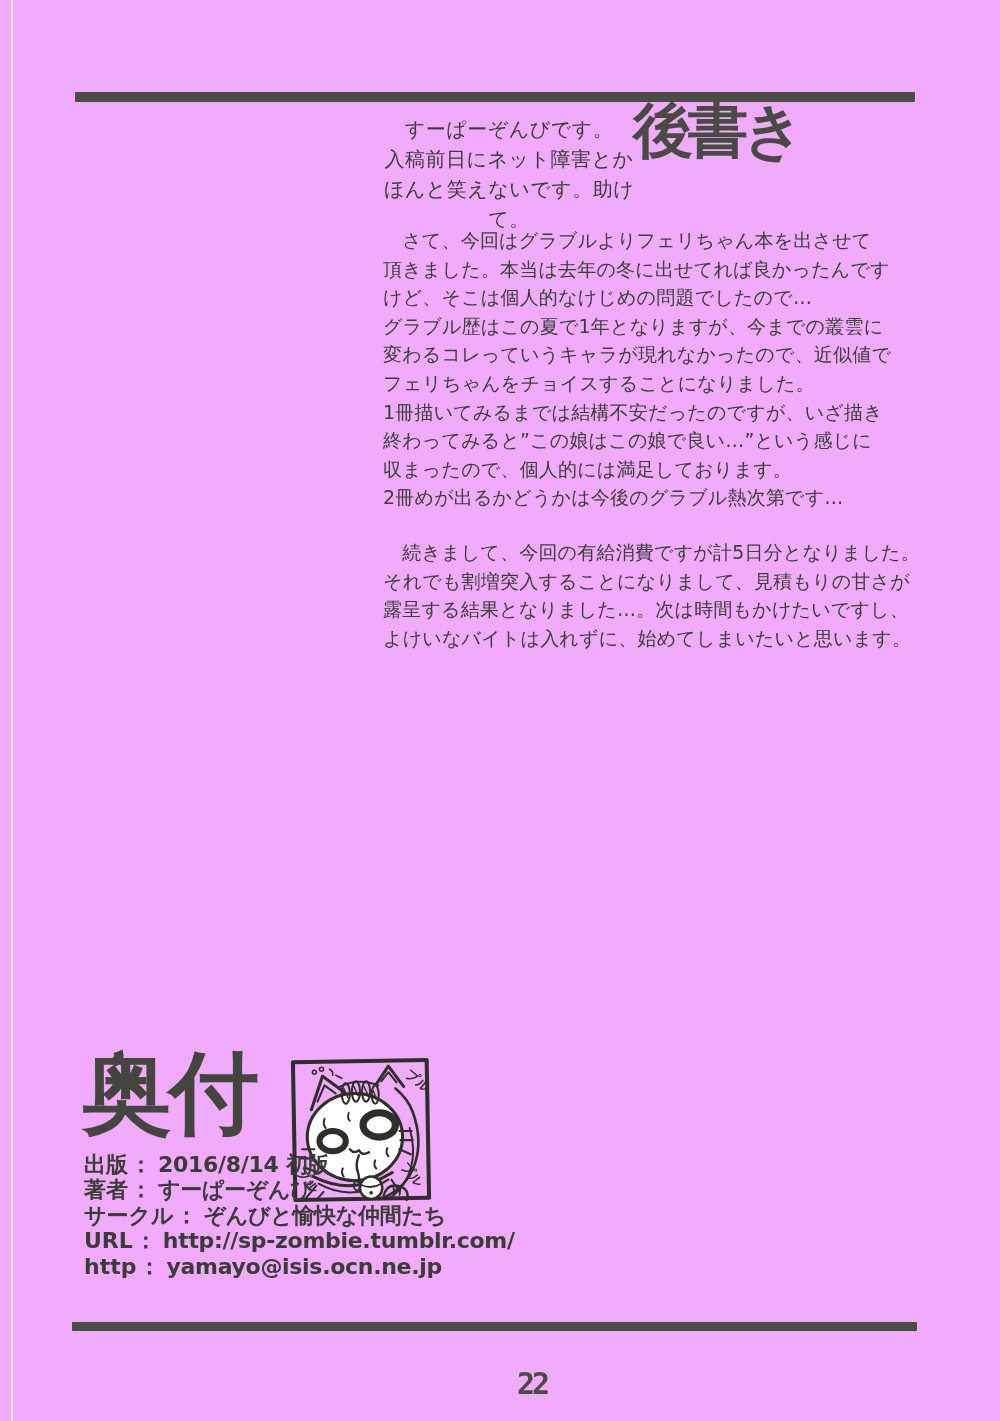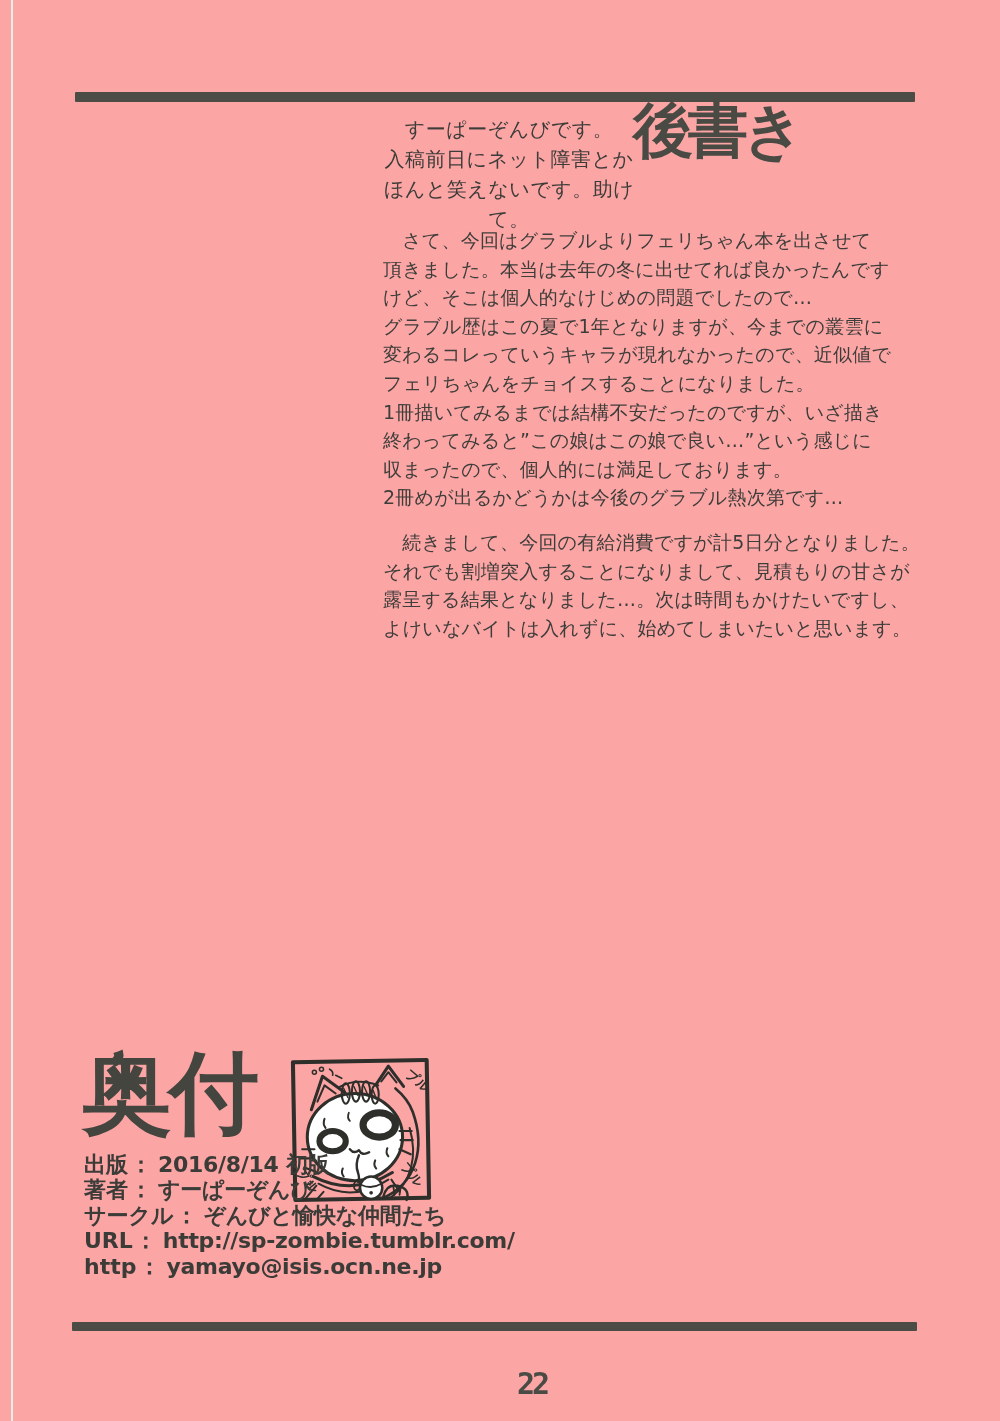--- a/index.html
+++ b/index.html
@@ -3,21 +3,21 @@
 <meta charset="utf-8">
 <style>
   * { margin:0; padding:0; box-sizing:border-box; }
   html,body { width:1000px; height:1421px; }
   body {
     font-family:"DejaVu Sans", sans-serif;
     background:#f3f3f1;
   }
   .page {
     position:relative; width:1000px; height:1421px;
-    background:#fca5a5; overflow:hidden;
+    background:#f0abfc; overflow:hidden;
   }
   .scan-edge-left {
     position:absolute; left:11px; top:0; width:2px; height:1421px;
     background:#ebebe8;
   }
   .rule {
     position:absolute; background:#4c4c47; border-radius:1px;
   }
   .top-rule { left:75px; top:92px; width:840px; height:10px; }
   .bottom-rule { left:72px; top:1322px; width:845px; height:9px; }
@@ -33,21 +33,21 @@
     font-size:60px; line-height:1; font-weight:900;
     letter-spacing:-5px; color:#4a4a44;
   }
 
   .afterword-body {
     position:absolute; left:383px; top:226px; width:565px;
     font-size:19px; line-height:28.6px; color:#3d3d3a;
     font-weight:500; letter-spacing:0.2px;
   }
   .para { white-space:pre-line; }
-  .para + .para { margin-top:16px; }
+  .para + .para { margin-top:26px; }
 
   .colophon-title {
     position:absolute; left:82px; top:1048px;
     font-size:90px; line-height:1; font-weight:900;
     letter-spacing:-3px; color:#45453f;
   }
   .cat-frame {
     position:absolute; left:286px; top:1055px; width:150px; height:152px;
   }
   .cat-frame svg { width:100%; height:100%; }

